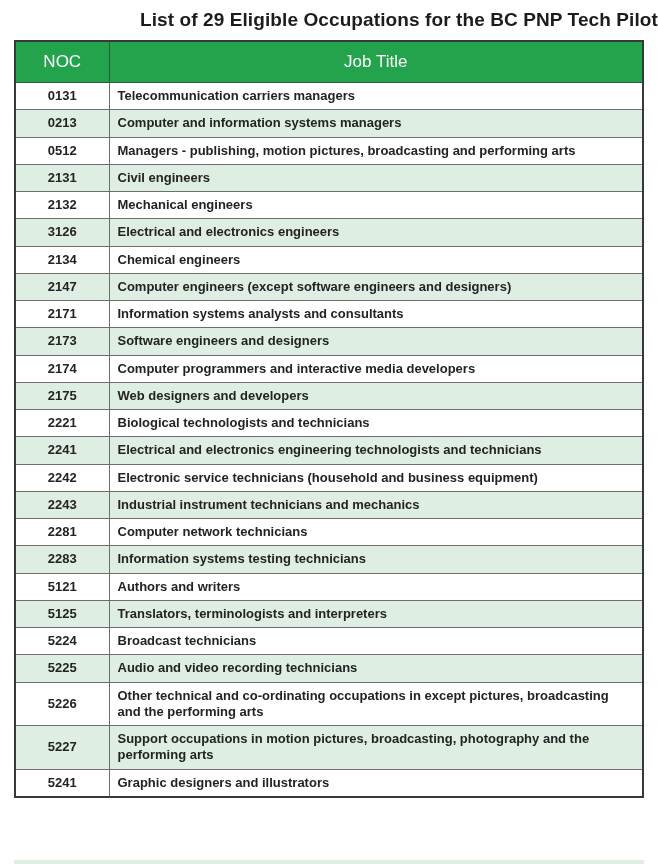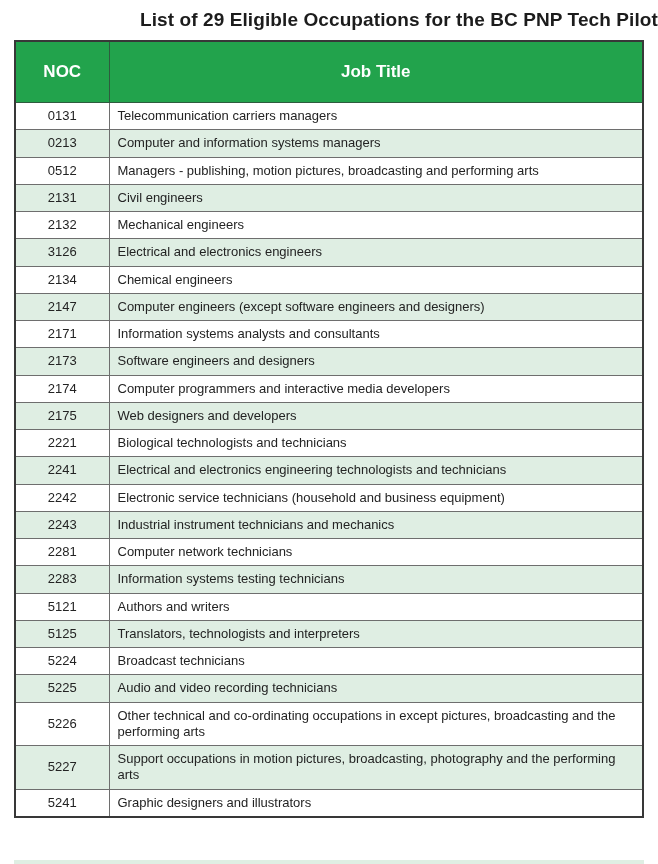--- a/index.html
+++ b/index.html
@@ -24,33 +24,34 @@
     width: 630px;
     margin: 0 auto;
     border: 2px solid #383838;
     table-layout: fixed;
   }
   col.col-noc { width: 94px; }
   thead th {
     background: #22a34c;
     color: #ffffff;
     font-size: 17px;
-    font-weight: bold;
-    padding: 20px 4px;
+    font-weight: normal;
+    padding: 10px 4px;
     border: 1px solid #2e5b3e;
     text-align: center;
   }
   tbody td {
     font-size: 13px;
     line-height: 1.25;
     color: #232323;
     padding: 5px 8px;
     border: 1px solid #6e6e6e;
     background: #ffffff;
     vertical-align: middle;
+    font-weight: bold;
   }
   tbody td.noc {
     text-align: center;
     padding: 5px 2px;
   }
   tbody tr:nth-child(even) td {
     background: #dfeee3;
   }
   .bottom-sliver {
     position: absolute;
@@ -149,21 +150,21 @@
       <tr>
         <td class="noc">2283</td>
         <td class="job">Information systems testing technicians</td>
       </tr>
       <tr>
         <td class="noc">5121</td>
         <td class="job">Authors and writers</td>
       </tr>
       <tr>
         <td class="noc">5125</td>
-        <td class="job">Translators, technologists and interpreters</td>
+        <td class="job">Translators, terminologists and interpreters</td>
       </tr>
       <tr>
         <td class="noc">5224</td>
         <td class="job">Broadcast technicians</td>
       </tr>
       <tr>
         <td class="noc">5225</td>
         <td class="job">Audio and video recording technicians</td>
       </tr>
       <tr>

